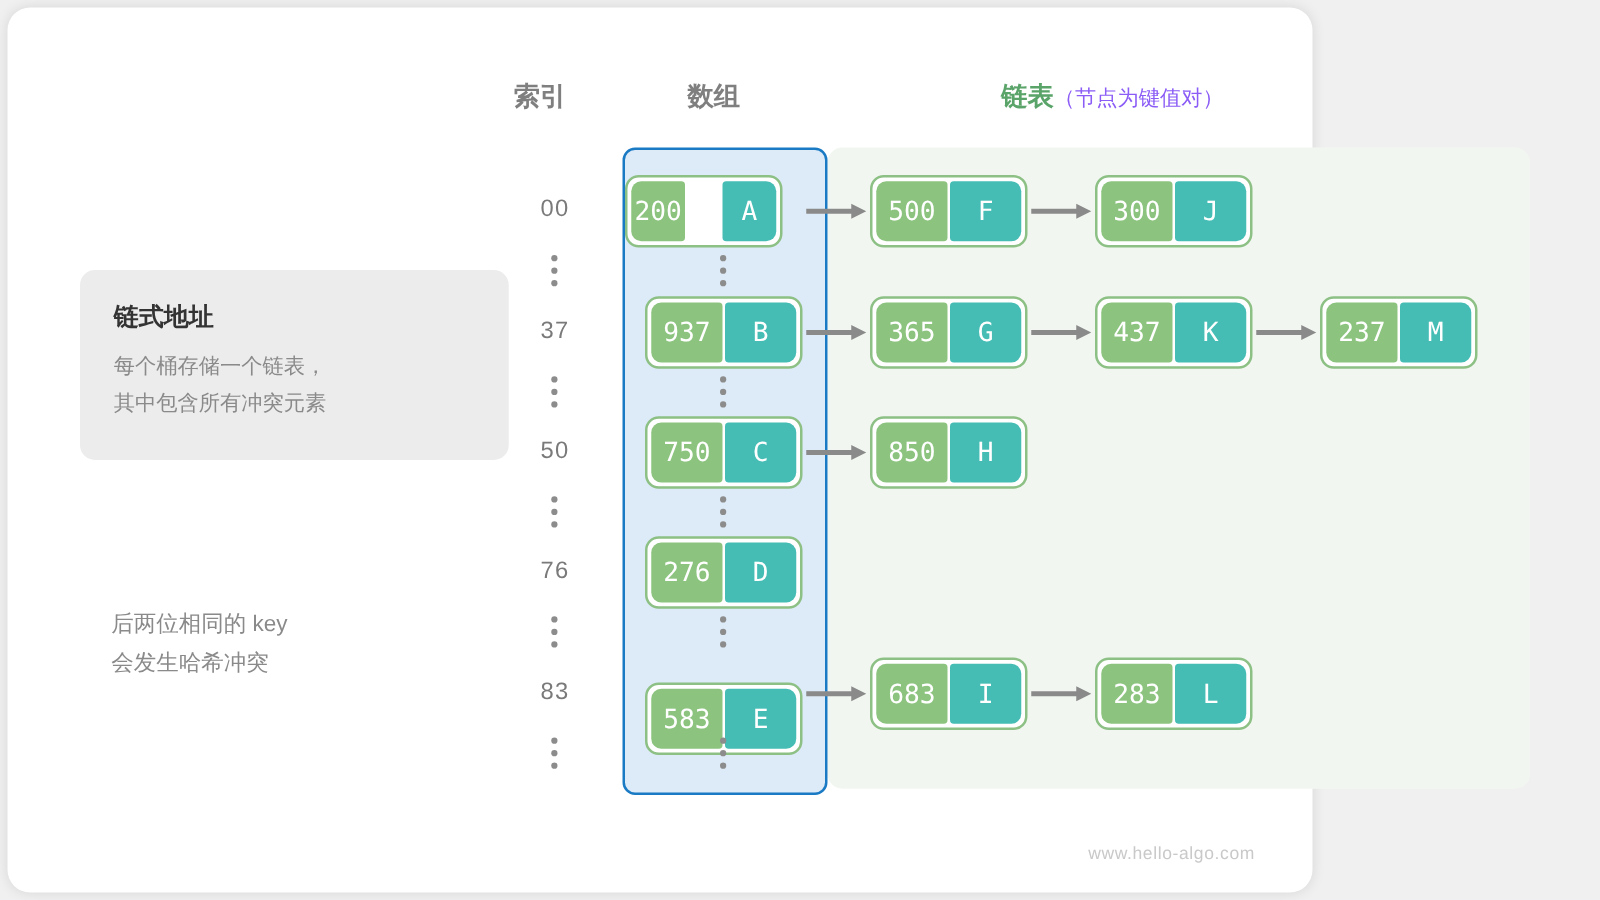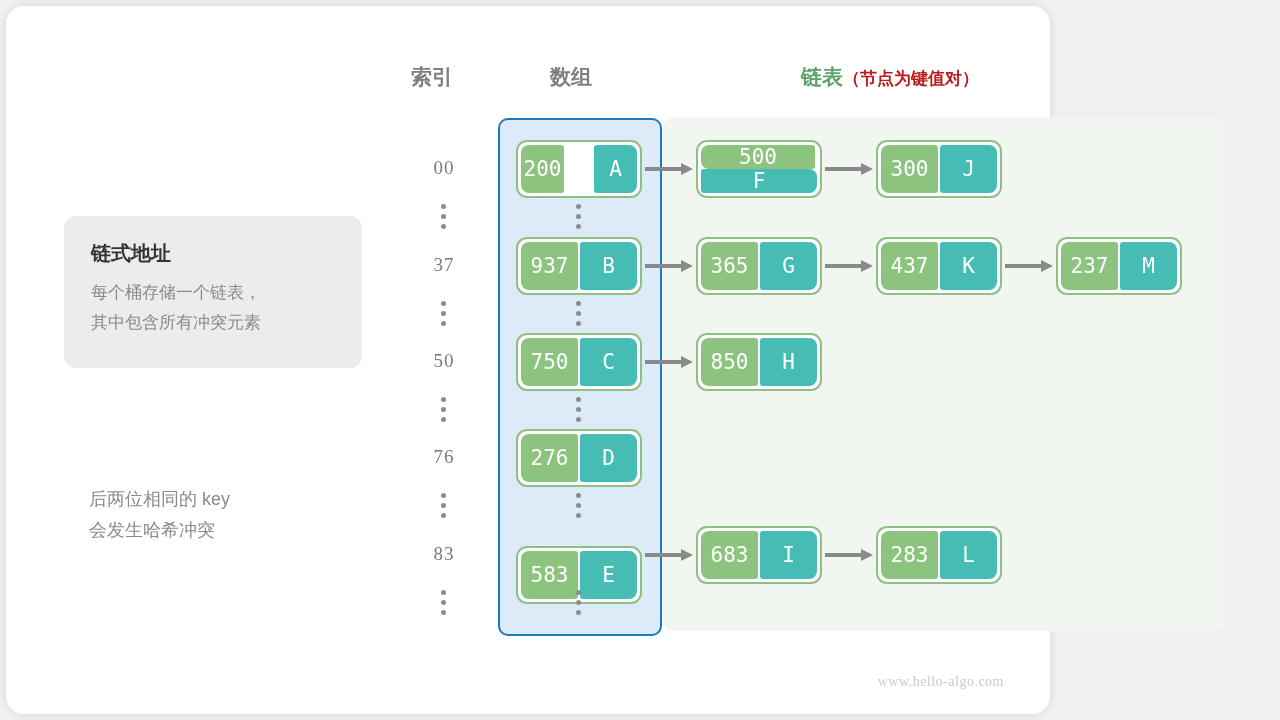--- a/index.html
+++ b/index.html
@@ -27,49 +27,50 @@
     left: 6px;
     top: 6px;
     width: 1044px;
     height: 708px;
     background: #ffffff;
     border-radius: 18px;
     box-shadow: 0 0 10px rgba(0,0,0,0.10);
   }
 
   .mono {
-    font-family: Liberation Serif, serif;
+    font-family: Liberation Sans, sans-serif;
   }
 
   
   .hdr {
     position: absolute;
     font-size: 21px;
     font-weight: bold;
     color: #7f7f7f;
     white-space: nowrap;
   }
   #hdr-index { left: 405px; top: 57px; }
   #hdr-array { left: 544px; top: 57px; }
   #hdr-list  { left: 795px; top: 57px; color: #5aa469; }
   #hdr-list .sub {
     font-size: 17px;
-    font-weight: bold;
-    color: #b91c1c;
+    font-weight: normal;
+    color: #8b5cf6;
   }
 
   
   #info-card {
     position: absolute;
     left: 58px;
     top: 210px;
     width: 298px;
     height: 152px;
     background: #ececec;
     border-radius: 12px;
+    padding-left: 45px;
   }
   #info-title {
     position: absolute;
     left: 27px;
     top: 24px;
     font-size: 20px;
     font-weight: bold;
     color: #333333;
     white-space: nowrap;
   }
@@ -249,29 +250,29 @@
     <div id="hash-body">
       <div>后两位相同的 key</div>
       <div>会发生哈希冲突</div>
     </div>
 
     <div id="list-region"></div>
     <div id="array-region"></div>
 
     <div id="rows-layer">
         <div class="idx mono" style="top: 151px;">00</div>
-        <div class="node" style="left: 510px; top: 134px; gap: 28px;">
+        <div class="node" style="left: 494px; top: 134px; gap: 28px;">
           <div class="cell key">200</div>
           <div class="cell val">A</div>
         </div>
         <div class="arrow" style="left: 639px; top: 157px; width: 48px;">
           <div class="shaft"></div>
           <div class="head"></div>
         </div>
-        <div class="node" style="left: 690px; top: 134px; flex-direction: column;">
+        <div class="node" style="left: 690px; top: 134px;">
           <div class="cell key">500</div>
           <div class="cell val">F</div>
         </div>
         <div class="arrow" style="left: 819px; top: 157px; width: 48px;">
           <div class="shaft"></div>
           <div class="head"></div>
         </div>
         <div class="node" style="left: 870px; top: 134px;">
           <div class="cell key">300</div>
           <div class="cell val">J</div>

